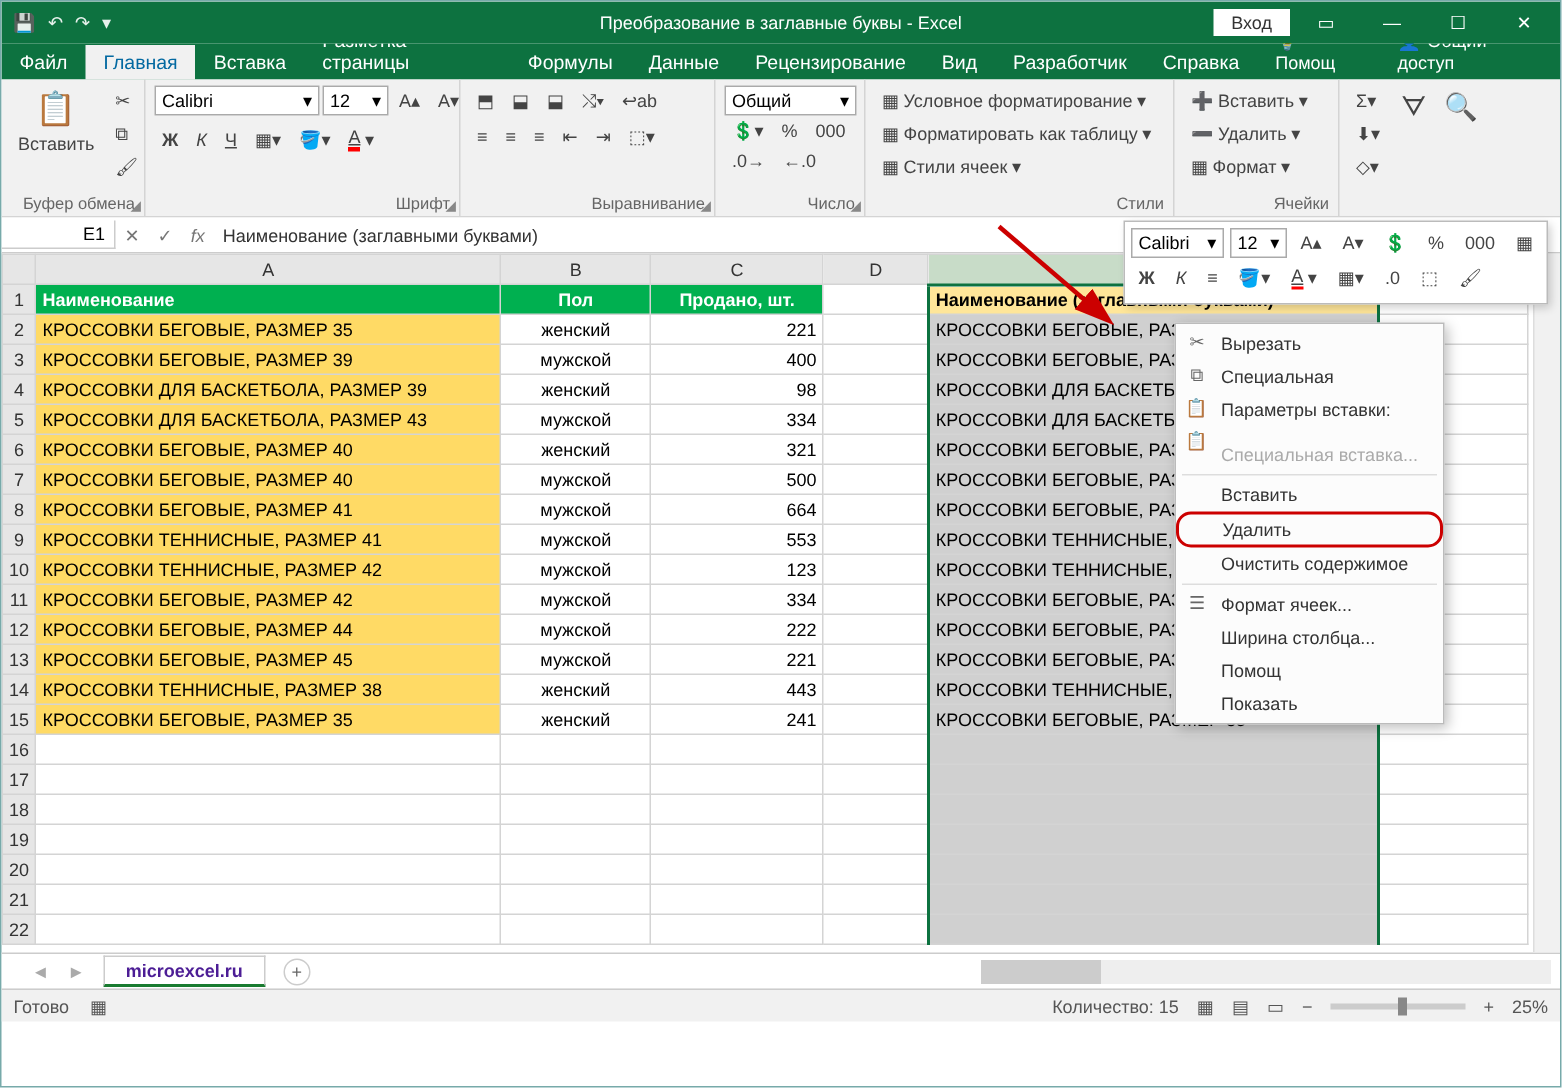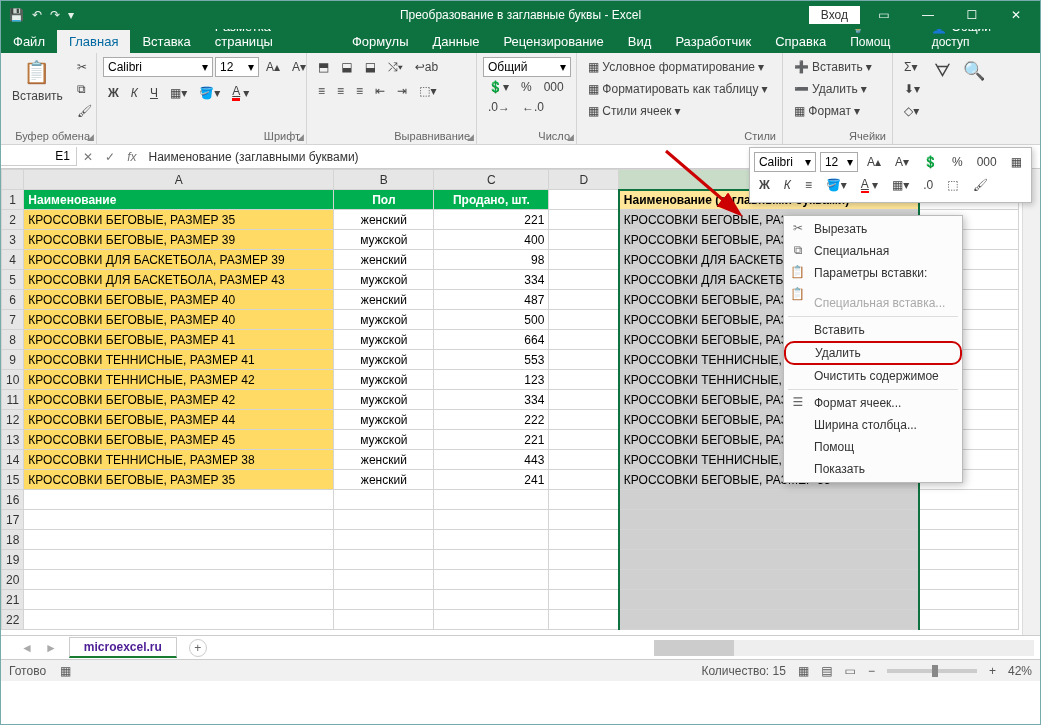--- a/index.html
+++ b/index.html
@@ -322,21 +322,21 @@
           <td style="text-align: center;">мужской</td>
           <td style="text-align: right;">334</td>
           <td></td>
           <td class="eCell" style="text-align: left;">КРОССОВКИ ДЛЯ БАСКЕТБОЛА, РАЗМЕР 43</td>
           <td></td>
         </tr>
         <tr>
           <th class="rowh">6</th>
           <td class="cell-yellow" style="text-align: left;">КРОССОВКИ БЕГОВЫЕ, РАЗМЕР 40</td>
           <td style="text-align: center;">женский</td>
-          <td style="text-align: right;">487</td>
+          <td style="text-align: right;">321</td>
           <td></td>
           <td class="eCell" style="text-align: left;">КРОССОВКИ БЕГОВЫЕ, РАЗМЕР 40</td>
           <td></td>
         </tr>
         <tr>
           <th class="rowh">7</th>
           <td class="cell-yellow" style="text-align: left;">КРОССОВКИ БЕГОВЫЕ, РАЗМЕР 40</td>
           <td style="text-align: center;">мужской</td>
           <td style="text-align: right;">500</td>
           <td></td>
@@ -528,15 +528,15 @@
   <div class="right">
     <span><span>Количество:</span> <span>15</span></span>
     <span>▦</span>
     <span>▤</span>
     <span>▭</span>
     <span>−</span>
     <div class="zoom-slider">
         <div class="t"></div>
       </div>
     <span>+</span>
-    <span>42%</span>
+    <span>25%</span>
   </div>
 </div>
 
 </body></html>

